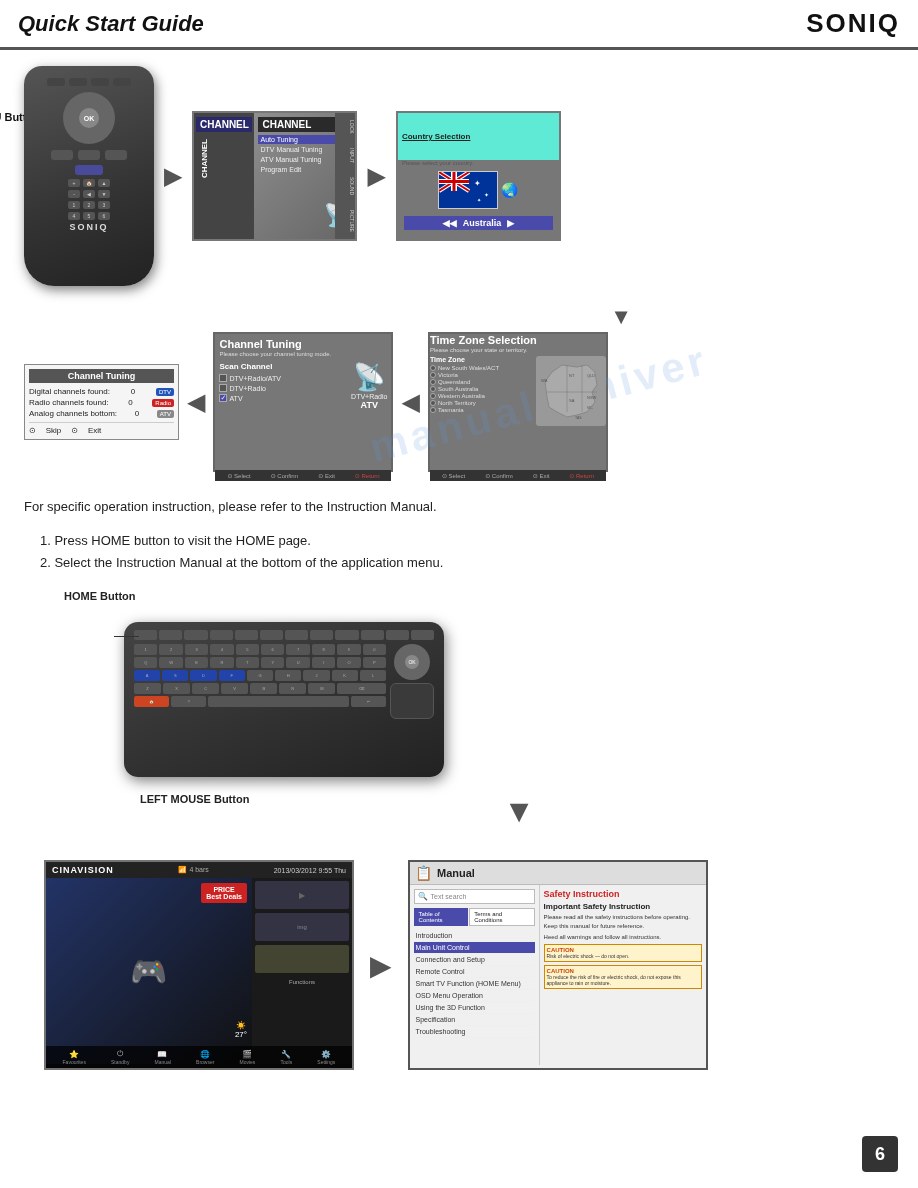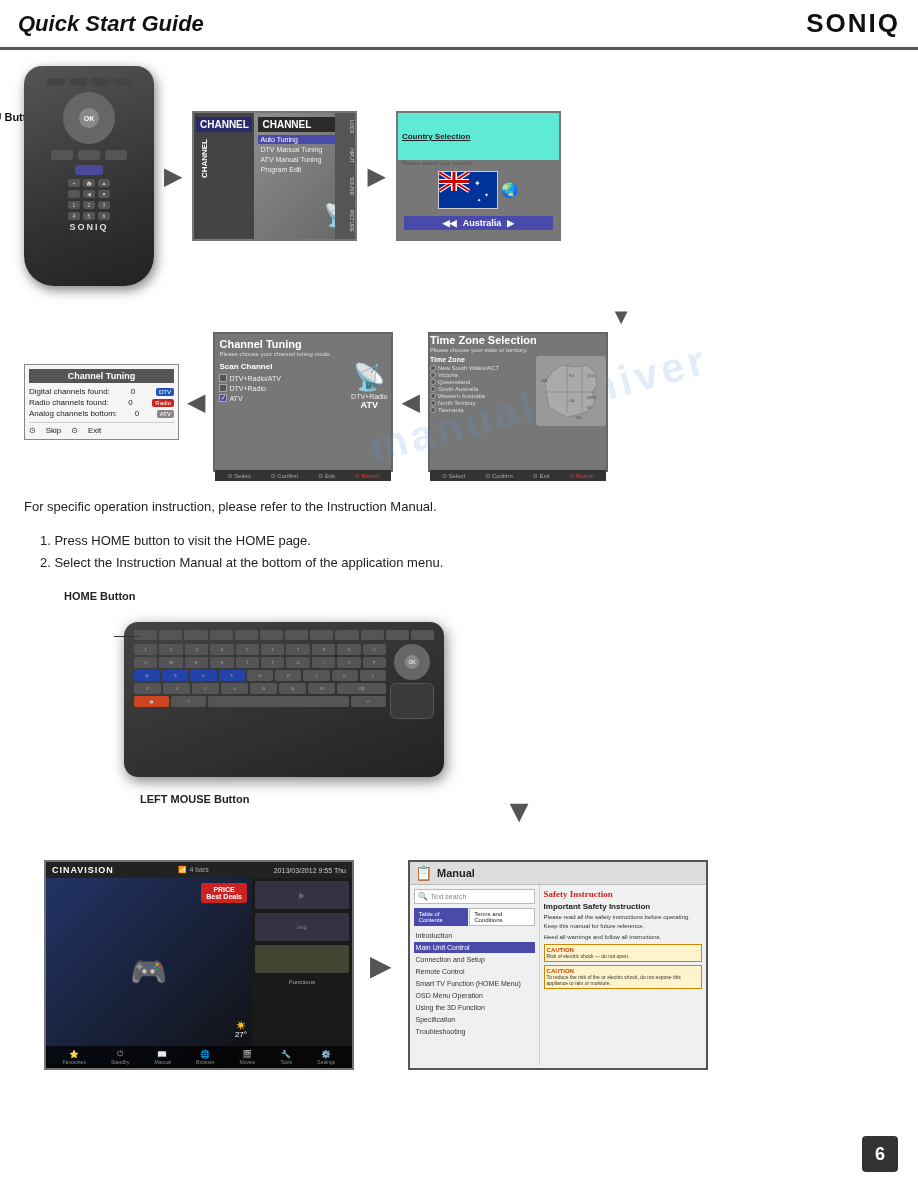--- a/index.html
+++ b/index.html
@@ -821,21 +821,20 @@
     }
     .manual-right {
       flex: 1;
       padding: 4px;
     }
     .manual-right-title {
       font-size: 9px;
       font-weight: bold;
       color: #cc2222;
       margin-bottom: 3px;
-      font-family: Liberation Serif, serif;
     }
     .manual-right-subtitle {
       font-size: 8px;
       font-weight: bold;
       margin-bottom: 2px;
     }
     .manual-right-text {
       font-size: 6px;
       color: #333;
       line-height: 1.4;

